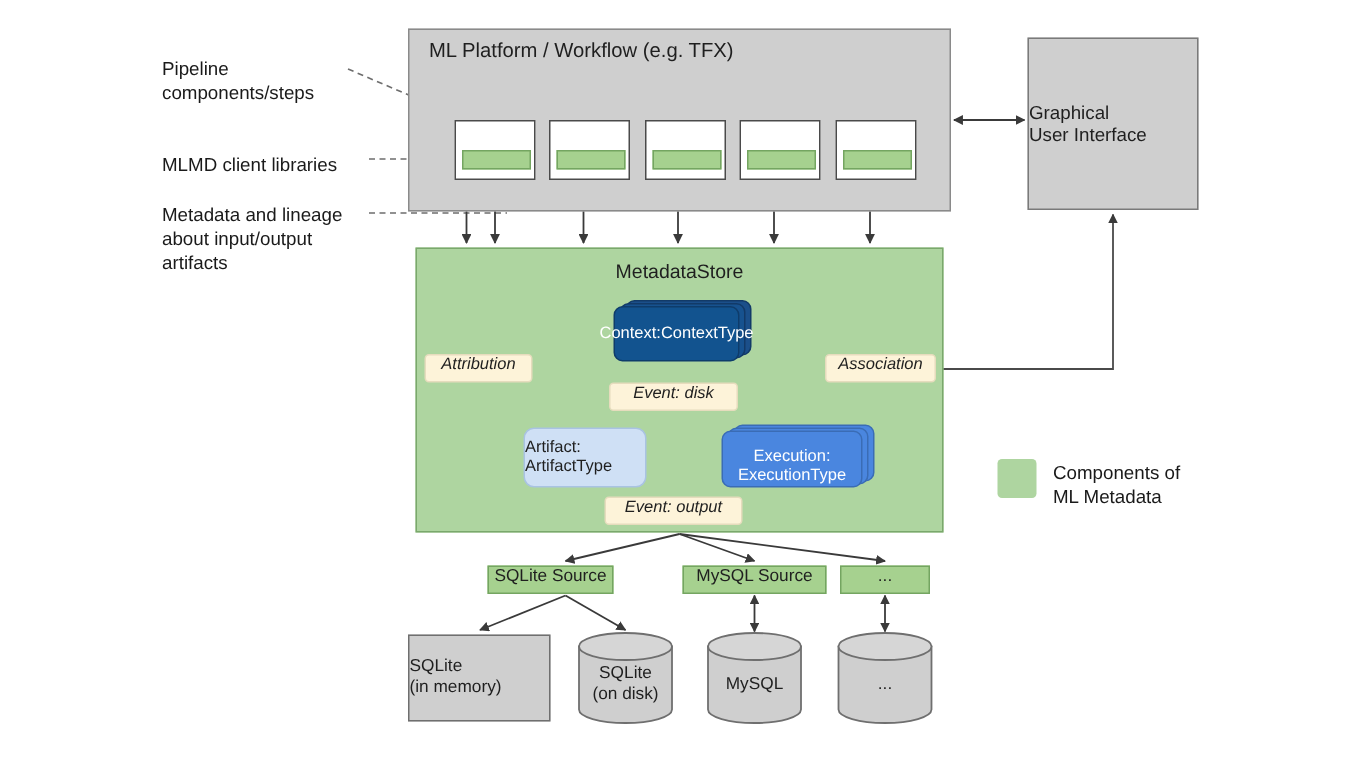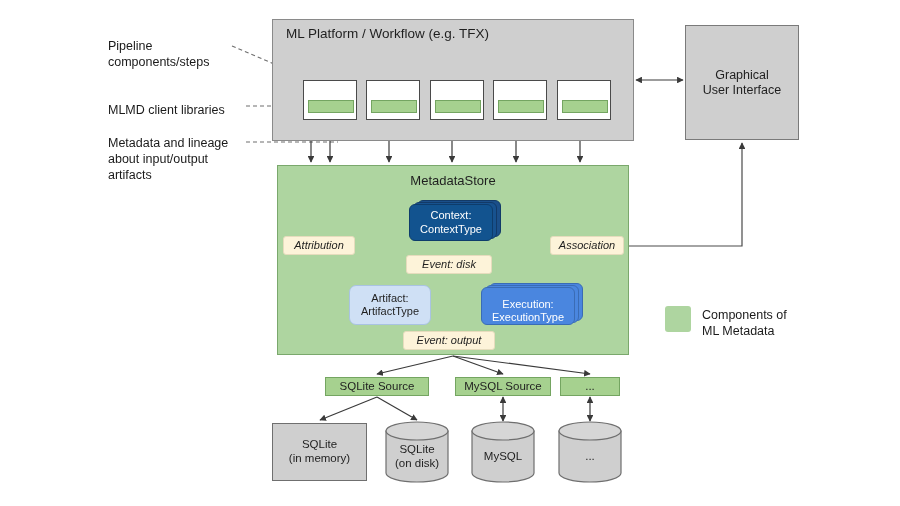--- a/index.html
+++ b/index.html
@@ -26,21 +26,21 @@
     left: 0;
     top: 0;
     width: 900px;
     height: 506px;
     pointer-events: none;
   }
   .node {
     position: absolute;
     box-sizing: border-box;
     display: flex;
-    align-items: center;
+    align-items: flex-start;
     justify-content: center;
     text-align: center;
     line-height: 1.18;
   }
 
   
   .platform-box {
     left: 272px; top: 19px; width: 362px; height: 122px;
     background: #cfcfcf;
     border: 1px solid #8a8a8a;
@@ -104,21 +104,21 @@
     background: #17528f; border: 1px solid #123a68;
     border-radius: 6px;
   }
   .ctx-front {
     position: absolute; left: 409px; top: 204px;
     width: 82px; height: 35px;
     background: #12538f; border: 1px solid #0e3c6b;
     border-radius: 6px;
     color: #ffffff; font-size: 11px;
     display: flex; align-items: center; justify-content: center;
-    flex-direction: column; line-height: 1.2;
+    flex-direction: row; line-height: 1.2;
   }
 
   .exec-shadow2 {
     position: absolute; left: 489px; top: 283px;
     width: 92px; height: 36px;
     background: #4a86df; border: 1px solid #3a6cb5;
     border-radius: 6px;
   }
   .exec-shadow1 {
     position: absolute; left: 485px; top: 285px;
@@ -162,21 +162,21 @@
 
   
   .src-chip {
     height: 19px;
     background: #a6d18f;
     border: 1px solid #74a561;
     font-size: 11.5px;
     color: #1f1f1f;
     top: 377px;
   }
-  .src-sqlite { left: 325px; width: 104px; }
+  .src-sqlite { left: 325px; width: 84px; }
   .src-mysql  { left: 455px; width: 96px; }
   .src-other  { left: 560px; width: 60px; }
 
   
   .store-rect {
     left: 272px; top: 423px; width: 95px; height: 58px;
     background: #cfcfcf; border: 1px solid #6f6f6f;
     font-size: 11.5px; color: #1f1f1f;
     flex-direction: column;
   }

